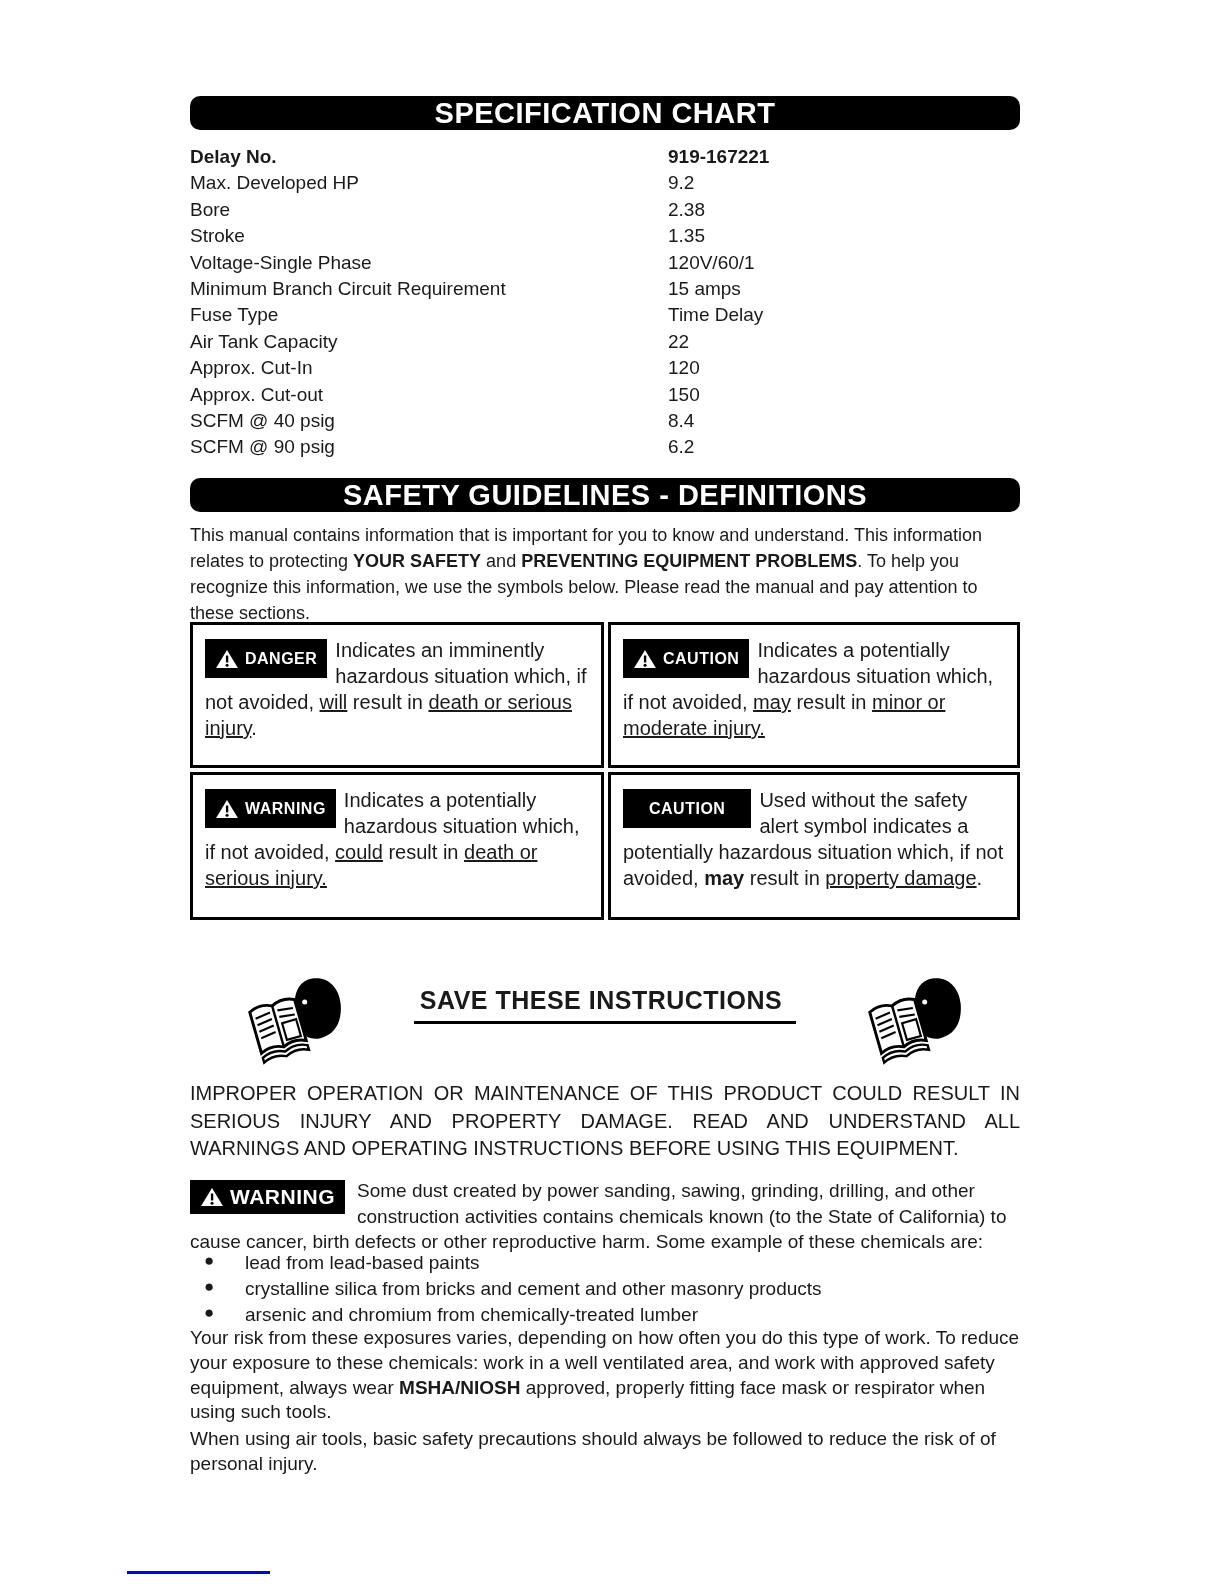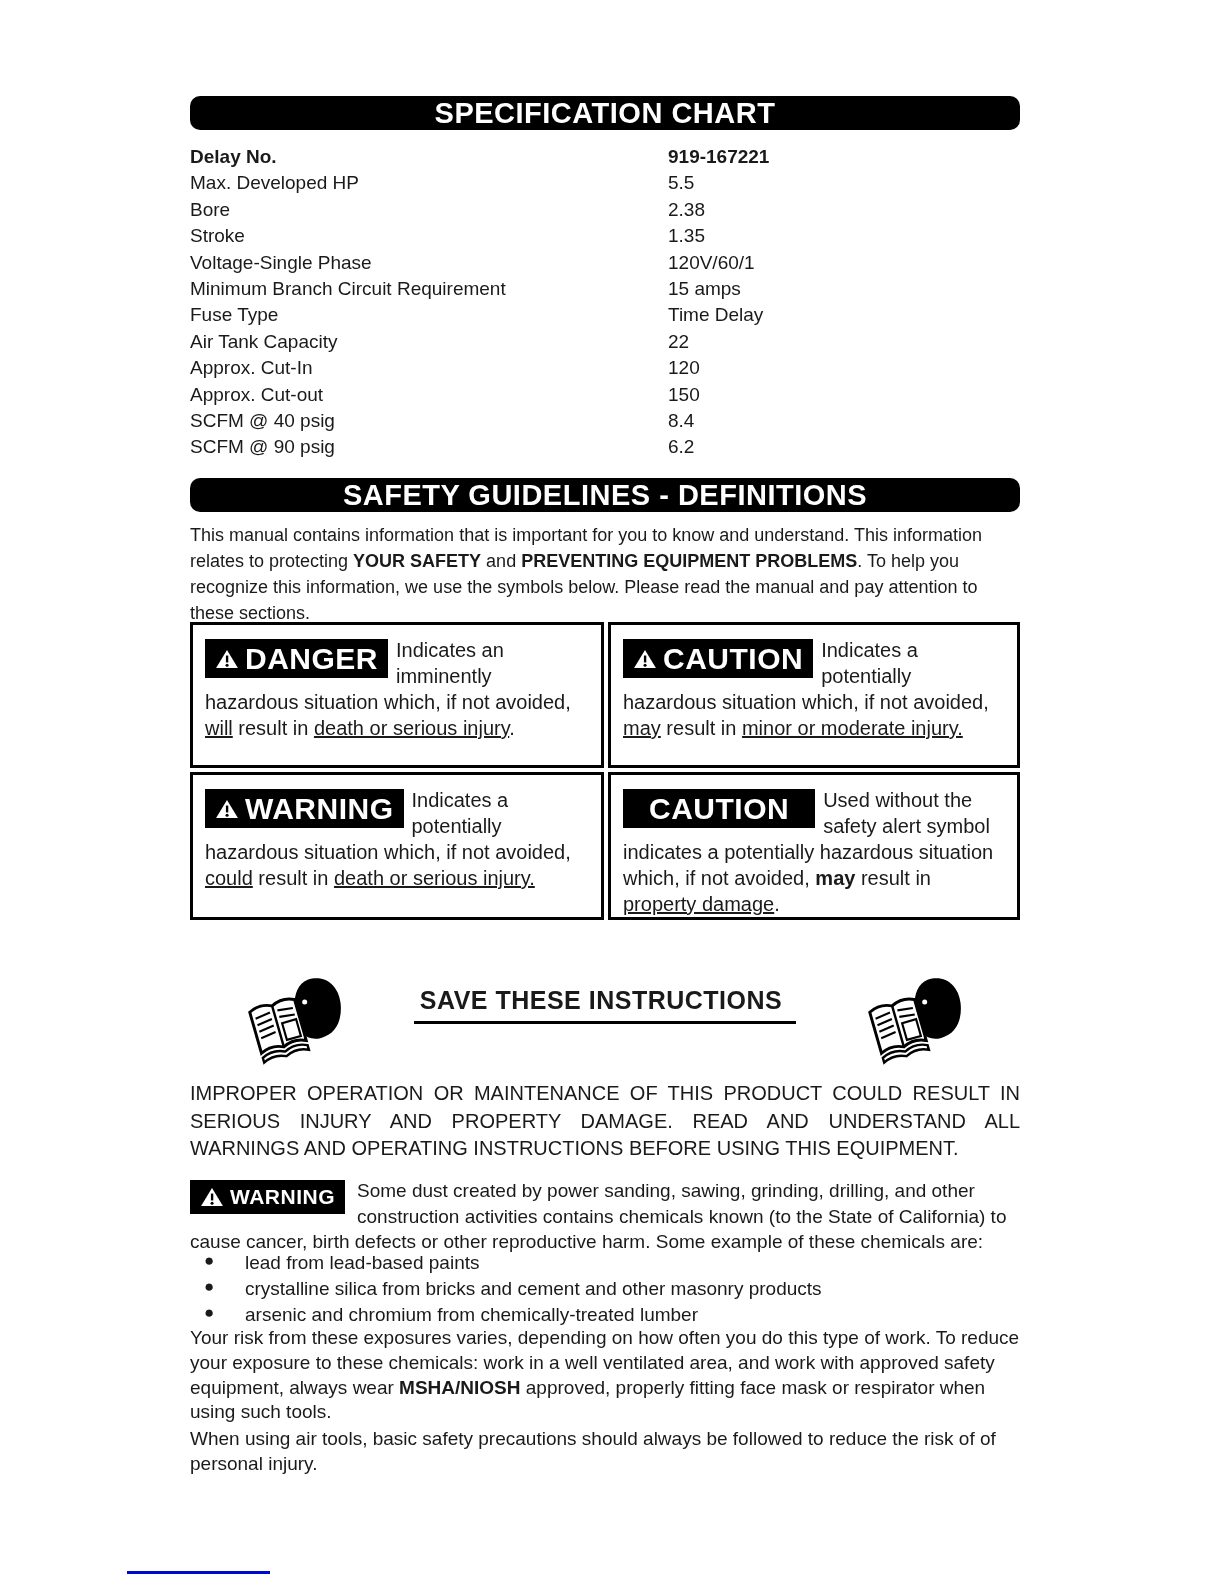--- a/index.html
+++ b/index.html
@@ -17,21 +17,21 @@
   .spec-row.bold{font-weight:bold;}
 
   
   .para{font-size:18px;line-height:26px;}
   .b{font-weight:bold;}
   .bu{font-weight:normal;text-decoration:underline;}
 
   
   .hazard-grid{top:622px;display:grid;grid-template-columns:414px 412px;grid-template-rows:146px 148px;gap:4px;position:absolute;}
   .hazard-box{border:3px solid #000;padding:12px 12px 0 12px;font-size:20px;line-height:26px;overflow:hidden;background:#fff;}
-  .hazard-label{float:left;background:#000;color:#fff;font-weight:bold;font-size:30px;letter-spacing:0.5px;
+  .hazard-label{float:left;background:#000;color:#fff;font-weight:bold;font-size:16px;letter-spacing:0.5px;
     display:flex;align-items:center;gap:6px;padding:0 10px;height:39px;margin:2px 8px 6px 0;}
   .hazard-label.center{padding:0 26px;}
   .tri{width:24px;height:20px;flex:0 0 auto;}
 
   
   .save-row{top:972px;height:96px;display:flex;align-items:flex-start;justify-content:space-between;padding:0 52px;width:726px;position:absolute;}
   .save-title{font-size:25px;font-weight:bold;letter-spacing:0.5px;border-bottom:3px solid #000;padding:14px 14px 6px 6px;white-space:nowrap;}
   .reader{width:106px;height:95px;}
 
   .caps{top:1080px;font-size:20px;line-height:27.5px;text-align:justify;}
@@ -61,21 +61,21 @@
 
     <div class="abs bar" style="top:96px;">SPECIFICATION CHART</div>
 
     <div class="abs spec" style="position:absolute;">
       <div class="spec-row bold">
           <span class="lbl">Delay No.</span>
           <span class="val">919-167221</span>
         </div>
       <div class="spec-row">
           <span class="lbl">Max. Developed HP</span>
-          <span class="val">5.5</span>
+          <span class="val">9.2</span>
         </div>
       <div class="spec-row">
           <span class="lbl">Bore</span>
           <span class="val">2.38</span>
         </div>
       <div class="spec-row">
           <span class="lbl">Stroke</span>
           <span class="val">1.35</span>
         </div>
       <div class="spec-row">

